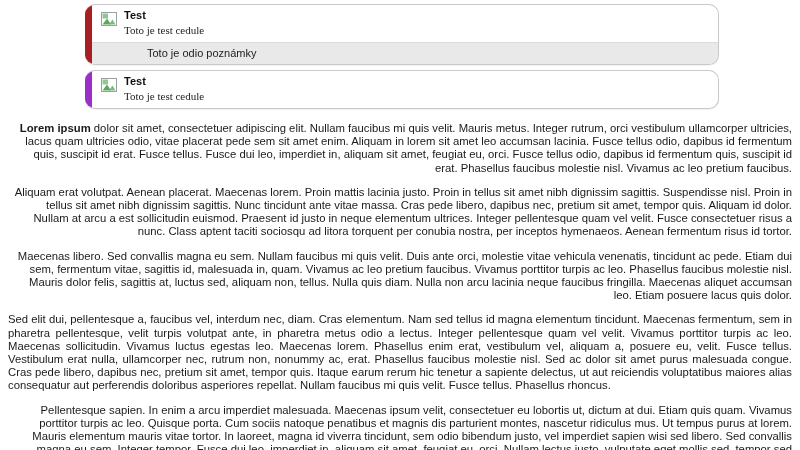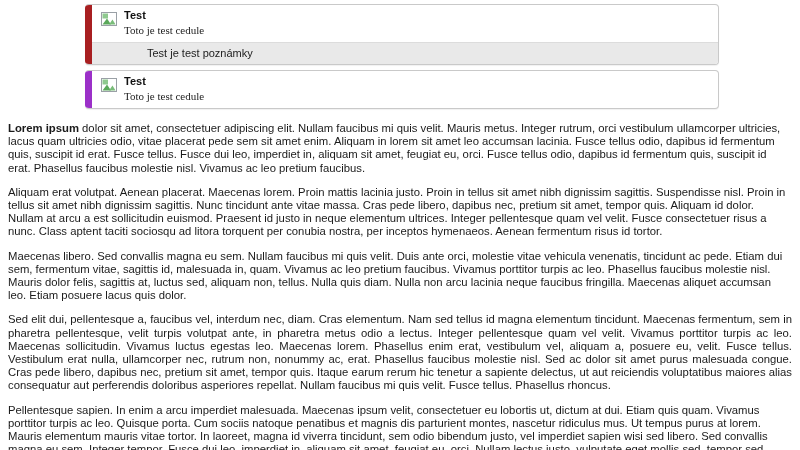--- a/index.html
+++ b/index.html
@@ -19,21 +19,21 @@
   
   .panels {
     padding: 4px 0 0 0;
   }
   .panel {
     margin: 0 0 5px 85px;
     width: 633px;
     background: #ffffff;
     border: 1px solid #c9c9c9;
     border-left: none;
-    border-radius: 4px;
+    border-radius: 10px;
     box-shadow: 0 1px 1px rgba(0,0,0,0.06);
     position: relative;
     overflow: hidden;
   }
   .panel-accent {
     position: absolute;
     left: 0;
     top: 0;
     bottom: 0;
     width: 7px;
@@ -79,21 +79,21 @@
 
   
   .article {
     padding: 8px 8px 0 8px;
   }
   .article p {
     margin: 0 0 11px 0;
     font-size: 11.3px;
     line-height: 13.2px;
     color: #1a1a1a;
-    text-align: left;
+    text-align: right;
   }
   .article p.justify {
     text-align: justify;
   }
   .article p strong {
     font-weight: bold;
   }
 </style>
 </head>
 <body>
@@ -110,21 +110,21 @@
           <polygon points="1.5,13.5 6,7.5 10,13.5" fill="#5aa85a"></polygon>
           <polygon points="8,13.5 11.5,8.5 14.5,13.5" fill="#7abd7a"></polygon>
           <polyline points="2,2 14,14" stroke="#ffffff" stroke-width="1.2" fill="none" opacity="0.0"></polyline>
         </svg>
       </span>
       <div class="panel-text">
         <div class="panel-title">Test</div>
         <div class="panel-subtitle">Toto je test cedule</div>
       </div>
     </div>
-    <div class="panel-note">Test je test poznámky</div>
+    <div class="panel-note">Toto je odio poznámky</div>
   </div>
 
   <div class="panel">
     <div class="panel-accent" style="background:#9b30c8"></div>
     <div class="panel-body">
       <span class="panel-icon">
         <svg width="16" height="16" viewBox="0 0 16 16">
           <rect x="0.5" y="1.5" width="15" height="13" fill="#ffffff" stroke="#9aa0a6" stroke-width="1"></rect>
           <rect x="1.5" y="2.5" width="5.5" height="5" fill="#8fc98f"></rect>
           <polygon points="1.5,13.5 6,7.5 10,13.5" fill="#5aa85a"></polygon>

